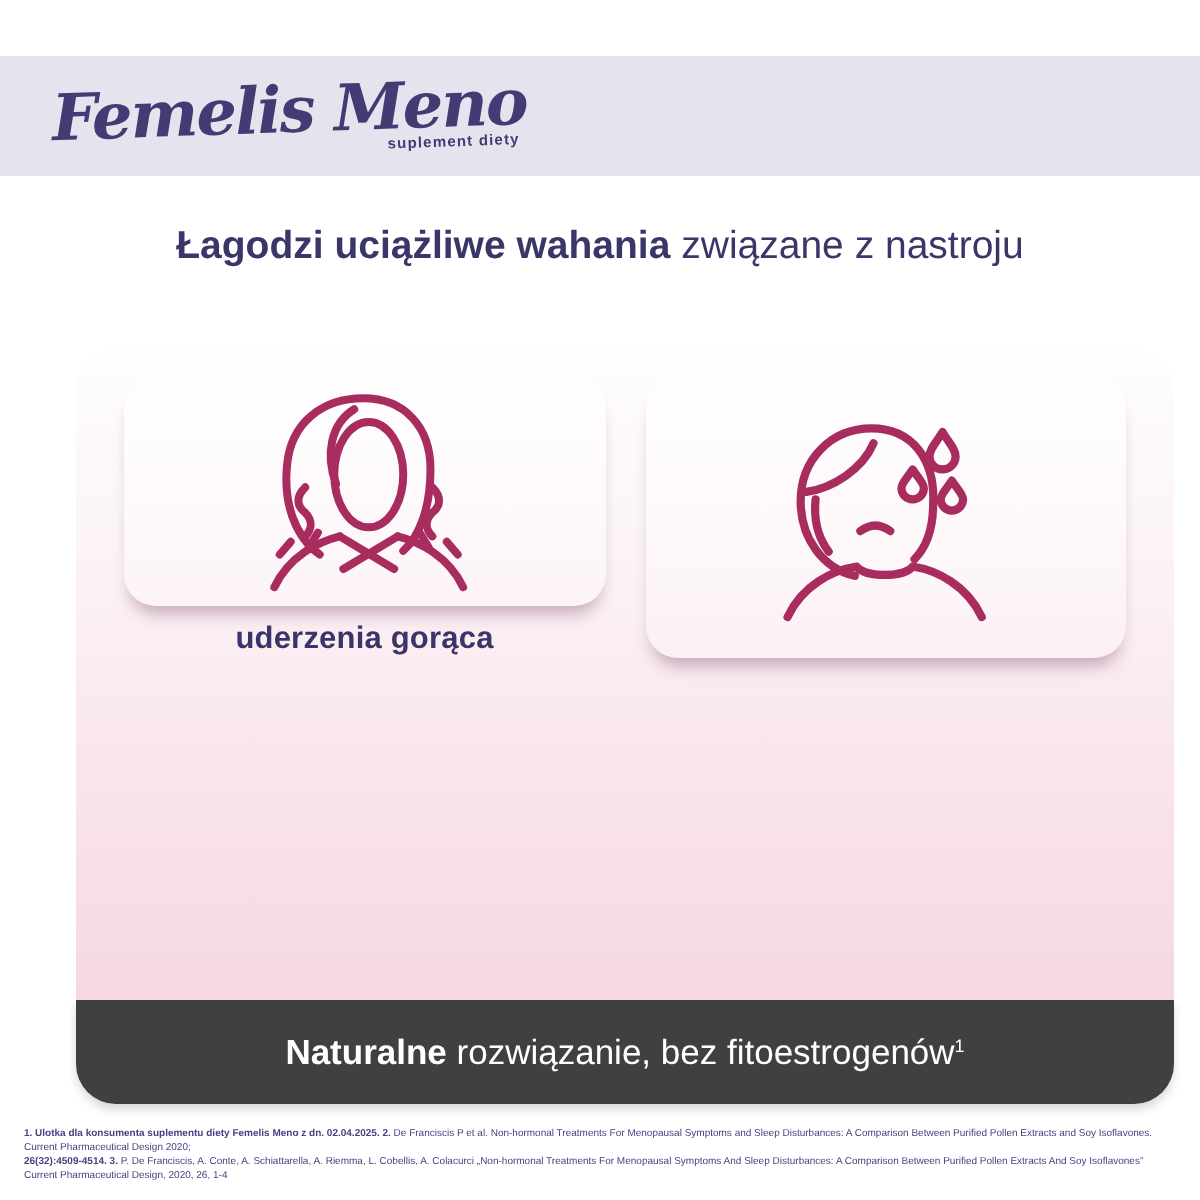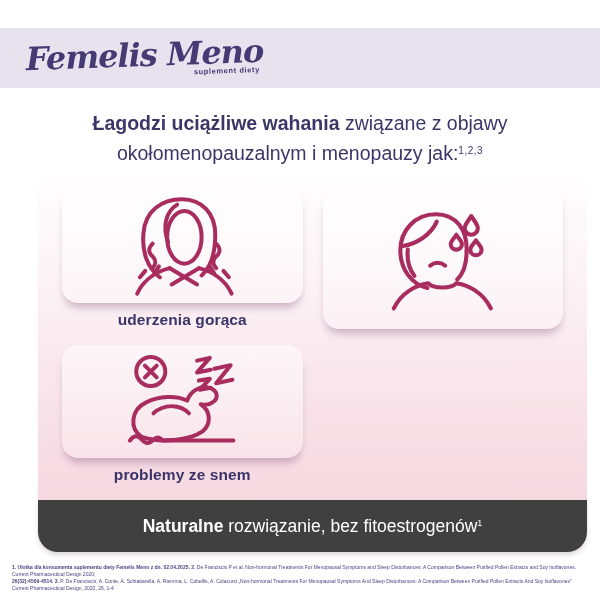--- a/index.html
+++ b/index.html
@@ -78,22 +78,21 @@
 <body>
 
 <div class="header-band">
   <div class="logo">
     <div class="logo-main">Femelis Meno</div>
     <div class="logo-sub">suplement diety</div>
   </div>
 </div>
 
 <div class="headline">
-  <div><b>Łagodzi uciążliwe wahania</b><span> związane z objawy</span></div>
-  <div><span>okołomenopauzalnym i menopauzy jak:</span><sup>1,2,3</sup></div>
+  <div><b>Łagodzi uciążliwe wahania</b><span> związane z nastroju</span></div>
 </div>
 
 <div class="card">
   <div class="card-body"></div>
   <div class="grid">
 
     <div class="cell">
       <div class="tile">
         <svg viewBox="0 0 140 120" fill="none" stroke="#a82c5e" stroke-width="4.4" stroke-linecap="round" stroke-linejoin="round">
           <path d="M45 95 C31 85 25 66 27 46 C29 22 47 9 69 9 C92 9 106 25 106 48 C106 69 100 85 91 93"></path>
@@ -124,36 +123,20 @@
           <path d="M57 67 Q65 61 73 67"></path>
           <path d="M18 113 C26 96 42 88 55 86 C60 92 80 92 85 86 C98 88 114 96 122 113"></path>
           <path d="M101 14 C104 19 108 23 108 27 A7 7 0 1 1 94 27 C94 23 98 19 101 14 Z"></path>
           <path d="M85 34 C87.5 38 91 41 91 44 A6 6 0 1 1 79 44 C79 41 82.5 38 85 34 Z"></path>
           <path d="M106 40 C108.5 44 112 47 112 50 A6 6 0 1 1 100 50 C100 47 103.5 44 106 40 Z"></path>
         </svg>
       </div>
     </div>
 
 
-    <div class="cell">
-      <div class="tile">
-        <svg viewBox="0 0 140 120" fill="none" stroke="#a82c5e" stroke-width="4.4" stroke-linecap="round" stroke-linejoin="round">
-          <circle cx="35" cy="27" r="16"></circle>
-          <path d="M28.5 20.5 L41.5 33.5"></path>
-          <path d="M41.5 20.5 L28.5 33.5"></path>
-          <path d="M86 15 L100 12 L86 28 L101 25"></path>
-          <path d="M105 24 L123 20 L107 40 L125 36"></path>
-          <path d="M88 37 L100 35 L89 47 L101 45"></path>
-          <path d="M25 99 C11 90 13 69 30 61 C44 54 63 53 75 59 C79 48 90 42 100 45 C109 48 110 57 103 61 C99 64 94 64 90 63 C101 70 102 85 92 93 C78 103 45 106 25 99 Z"></path>
-          <path d="M38 73 C50 62 68 63 77 73"></path>
-          <path d="M12 103 C16 97 21 97 25 102 C29 107 34 107 38 102 C42 98 46 100 48 103 L126 103"></path>
-        </svg>
-      </div>
-      <div class="sym-label">problemy ze snem</div>
-    </div>
 
   </div>
 
   <div class="banner">
     <span><b>Naturalne</b><span> rozwiązanie, bez fitoestrogenów</span><sup>1</sup></span>
   </div>
 </div>
 
 <div class="footnote">
   <div><span class="fn-bold">1. Ulotka dla konsumenta suplementu diety Femelis Meno z dn. 02.04.2025. 2.</span><span> De Franciscis P et al. Non-hormonal Treatments For Menopausal Symptoms and Sleep Disturbances: A Comparison Between Purified Pollen Extracts and Soy Isoflavones. Current Pharmaceutical Design 2020;</span></div>

